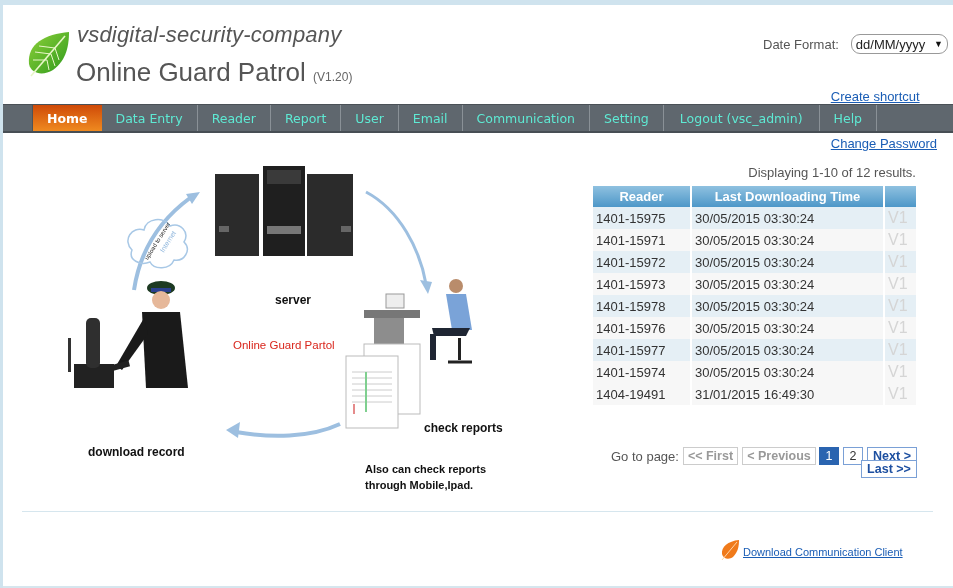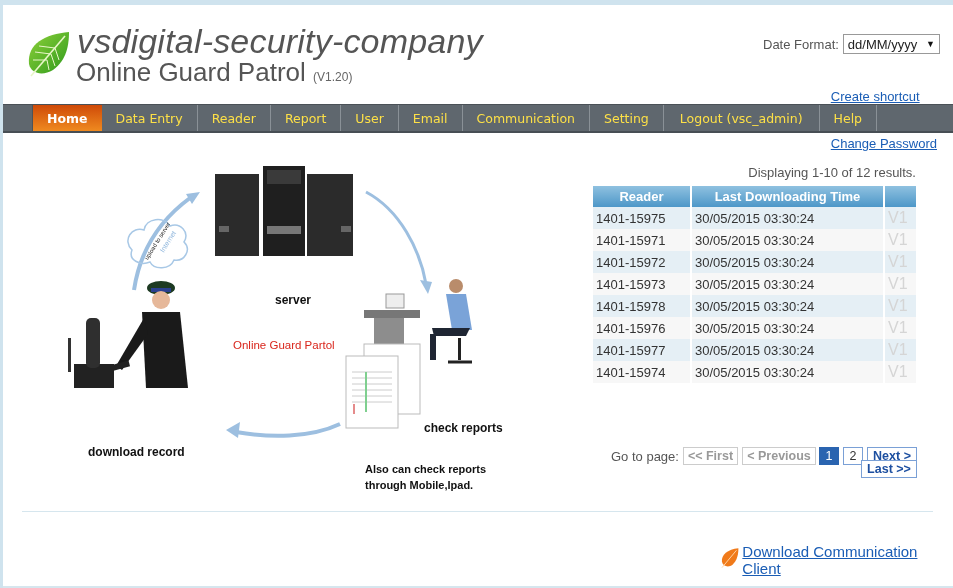--- a/index.html
+++ b/index.html
@@ -2,33 +2,33 @@
 <html><head>
 <meta charset="utf-8">
 <style>
   * { box-sizing: border-box; margin: 0; padding: 0; }
   html, body { width: 953px; height: 588px; overflow: hidden; background: #ffffff; }
   body { font-family: "Liberation Sans", "DejaVu Sans", sans-serif; color: #555; position: relative; }
   .frame { position: absolute; left: 0; top: 0; width: 953px; height: 588px; border-top: 5px solid #cfe3ee; border-left: 3px solid #cfe3ee; }
 
   
   .logo-leaf { position: absolute; left: 25px; top: 30px; width: 46px; height: 50px; }
-  .company { position: absolute; left: 77px; top: 22px; font-size: 34px; font-style: italic; color: #555; letter-spacing: 0.2px; }
+  .company { position: absolute; left: 77px; top: 22px; font-size: 22px; font-style: italic; color: #555; letter-spacing: 0.2px; }
   .app-title { position: absolute; left: 76px; top: 57px; font-size: 26px; color: #555; }
   .app-version { font-size: 12px; color: #666; }
-  .date-format { position: absolute; left: 763px; top: 34px; font-size: 13px; color: #555; display: flex; align-items: center; gap: 4px; }
-  .date-select { width: 97px; height: 20px; border: 1px solid #999; border-radius: 0; background: #fff; font-size: 13px; color: #222; padding: 1px 4px; display: flex; justify-content: space-between; align-items: center; font-family: "Liberation Sans", sans-serif; }
+  .date-format { position: absolute; left: 763px; top: 34px; font-size: 13px; color: #555; display: flex; align-items: center; gap: 12px; }
+  .date-select { width: 97px; height: 20px; border: 1px solid #999; border-radius: 9px; background: #fff; font-size: 13px; color: #222; padding: 1px 4px; display: flex; justify-content: space-between; align-items: center; font-family: "Liberation Sans", sans-serif; }
   .date-select .arrow { font-size: 9px; color: #111; }
   .top-links { position: absolute; top: 89px; right: 16px; font-size: 13px; display: flex; gap: 32px; flex-direction: column; }
   .top-links a { color: #1a5db5; text-decoration: underline; cursor: pointer; }
 
   
   .nav { position: absolute; left: 3px; top: 104px; width: 950px; height: 29px; background: #5f676e; border-top: 1px solid #4a5157; border-bottom: 2px solid #474e54; display: flex; }
   .nav .spacer { width: 30px; border-right: 1px solid #4c545a; }
-  .nav-item { height: 100%; padding: 0 14px; color: #fde047; font-size: 13.5px; display: flex; align-items: center; border-right: 1px solid #8a9197; cursor: pointer; font-family: "DejaVu Sans", sans-serif; font-size: 12.5px; }
+  .nav-item { height: 100%; padding: 0 14px; color: #5eead4; font-size: 13.5px; display: flex; align-items: center; border-right: 1px solid #8a9197; cursor: pointer; font-family: "DejaVu Sans", sans-serif; font-size: 12.5px; }
   .nav-item.active { background: linear-gradient(#cf4a08, #ef8a20); color: #fff; font-weight: bold; padding: 0 14px; border-right: none; }
 
   
   .illus { position: absolute; left: 40px; top: 160px; width: 480px; height: 310px; }
   .lbl { position: absolute; font-weight: bold; color: #111; font-size: 12px; margin-top: 34px; }
   .red-lbl { position: absolute; left: 193px; top: 179px; color: #d9261c; font-size: 11.5px; }
 
   
   .results-count { position: absolute; right: 37px; top: 165px; font-size: 13px; color: #555; }
   table.readers { position: absolute; left: 593px; top: 186px; width: 323px; border-collapse: separate; border-spacing: 0; font-size: 13px; }
@@ -43,21 +43,21 @@
   
   .pager { position: absolute; left: 611px; top: 447px; font-size: 13px; color: #555; }
   .pager .lab { position: absolute; left: 0; top: 2px; white-space: nowrap; }
   .pg { position: absolute; height: 18px; border: 1px solid #ccc; font-size: 12.5px; color: #999; display: flex; align-items: center; justify-content: center; font-weight: bold; cursor: pointer; background: #fff; }
   .pg.num { border-color: #7aa0d6; color: #333; font-weight: normal; }
   .pg.cur { background: #2a64b0; border-color: #2a64b0; color: #fff; }
   .pg.nxt { border-color: #7aa0d6; color: #1d4fa0; }
 
   .divider { position: absolute; left: 22px; top: 511px; width: 911px; height: 1px; background: #d6e6ee; }
   .download { position: absolute; left: 720px; top: 539px; display: flex; align-items: center; gap: 3px; }
-  .download a { color: #1a5db5; text-decoration: underline; font-size: 15px; margin-top: 4px; cursor: pointer; }
+  .download a { color: #1a5db5; text-decoration: underline; font-size: 11px; margin-top: 4px; cursor: pointer; }
   .bottom-line { position: absolute; left: 3px; top: 586px; width: 950px; height: 2px; background: #d6e6ee; }
 </style>
 </head>
 <body>
 
 <div class="frame"></div>
 
 <svg class="logo-leaf" viewBox="0 0 46 50">
   <defs>
     <linearGradient id="lg" x1="0" y1="0" x2="1" y2="1">
@@ -219,20 +219,25 @@
       <tr class="odd">
         <td>1401-15977</td>
         <td>30/05/2015 03:30:24</td>
         <td>V1</td>
       </tr>
       <tr class="even">
         <td>1401-15974</td>
         <td>30/05/2015 03:30:24</td>
         <td>V1</td>
       </tr>
+      <tr class="even">
+        <td>1404-19491</td>
+        <td>31/01/2015 16:49:30</td>
+        <td>V1</td>
+      </tr>
     </tbody>
 </table>
 
 <div class="pager">
   <span class="lab">Go to page:</span>
   <div class="pg" style="left:72px;top:0;width:55px;">&lt;&lt; First</div>
   <div class="pg" style="left:131px;top:0;width:74px;">&lt; Previous</div>
   <div class="pg num cur" style="left:208px;top:0;width:20px;">1</div>
   <div class="pg num" style="left:232px;top:0;width:20px;">2</div>
   <div class="pg nxt" style="left:256px;top:0;width:50px;">Next &gt;</div>

